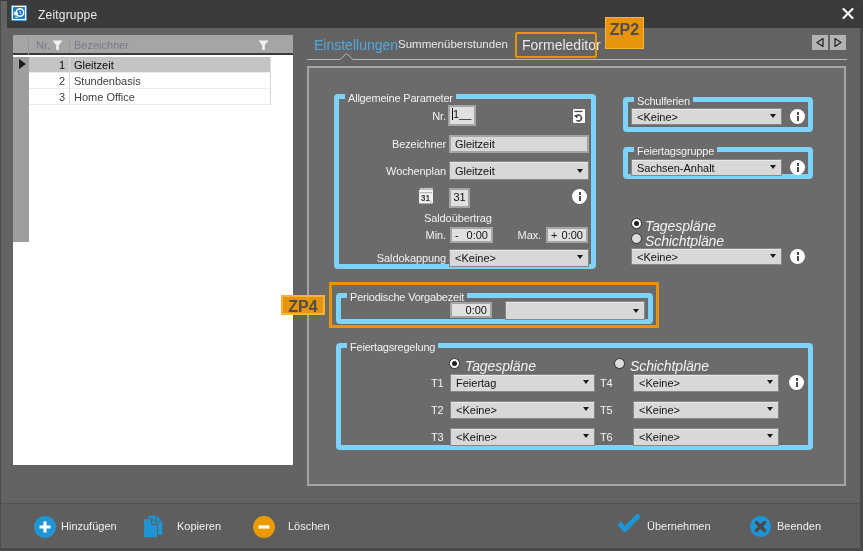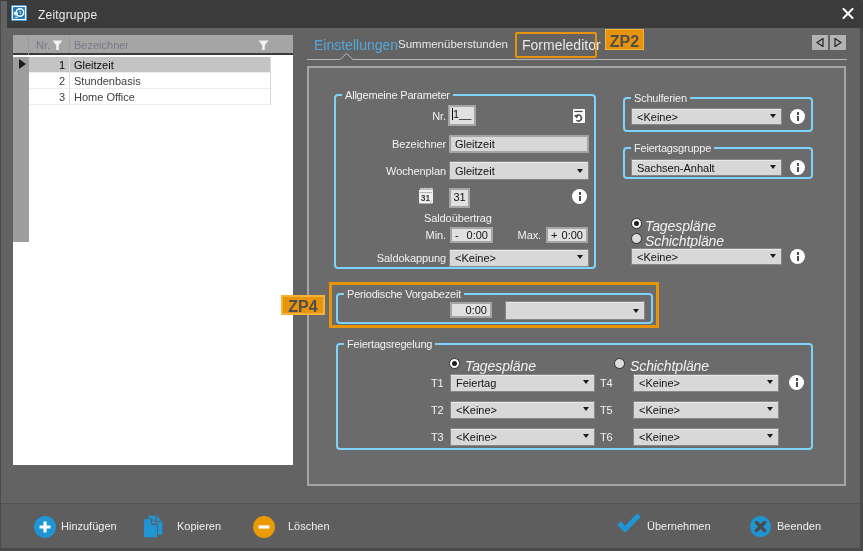--- a/index.html
+++ b/index.html
@@ -21,21 +21,21 @@
 .coldiv { position:absolute; width:1px; background:#d9d9d9; }
 .row { position:absolute; left:16px; width:241px; height:16px; font-size:11px; line-height:16px; color:#404040; border-bottom:1px solid #ededed; }
 .row .nr { position:absolute; left:0; top:0; width:36px; text-align:right; }
 .row .bz { position:absolute; left:45px; top:0; }
 
 .tab { position:absolute; top:36px; font-size:14px; color:#e8e8e8; }
 #tabline { position:absolute; left:306px; top:52px; width:540px; height:8px; }
 
 #panel { position:absolute; left:306px; top:65px; width:539px; height:420px; border:2px solid #a5a5a5; background:#6b6b6b; }
 
-.grp { position:absolute; border:2px solid #7dd3fc; border-radius:4px; }
+.grp { position:absolute; border:5px solid #7dd3fc; border-radius:4px; }
 .grp .gt { position:absolute; top:-7px; left:6px; background:#6b6b6b; padding:0 3px; font-size:11px; color:#f2f2f2; line-height:13px; letter-spacing:-0.2px; }
 .lbl { position:absolute; font-size:11px; color:#f2f2f2; letter-spacing:-0.1px; }
 .inp { position:absolute; background:#e0e0e0; border:2px solid #a5a5a5; font-size:11px; color:#111; }
 .dd  { position:absolute; background:#d8d8d8; border:1px solid #888888; box-shadow:inset 0 1px 0 #e9e9e9; font-size:11px; color:#111; line-height:15px; padding:1px 0 0 5px; }
 .dd .arr { position:absolute; right:5px; top:7px; width:0; height:0; border-left:3.5px solid transparent; border-right:3.5px solid transparent; border-top:4.5px solid #1a1a1a; }
 .info { position:absolute; width:15px; height:15px; border-radius:50%; background:#ffffff; }
 .info::before { content:""; position:absolute; left:6.5px; top:3px; width:2.5px; height:2.5px; background:#4c4c4c; }
 .info::after { content:""; position:absolute; left:6.5px; top:6.5px; width:2.5px; height:5.5px; background:#4c4c4c; }
 .radio { position:absolute; width:11px; height:11px; border-radius:50%; background:#fdfdfd; border:1px solid #2e2e2e; }
 .radio.on::after { content:""; position:absolute; left:2px; top:2px; width:5px; height:5px; border-radius:50%; background:#1e1e1e; }
@@ -97,21 +97,21 @@
         <span class="bz">Home Office</span>
       </div>
     <div class="coldiv" style="left:56px; top:22px; height:48px;"></div>
     <div class="coldiv" style="left:257px; top:22px; height:48px;"></div>
   </div>
 
   <div class="tab" style="left:313px; color:#54a7db;">Einstellungen</div>
   <div class="tab" style="left:397px; font-size:11.5px; top:36.5px;">Summenüberstunden</div>
   <div class="tab" style="left:521px;">Formeleditor</div>
   <div class="obox" style="left:514px; top:31px; width:82px; height:26px; border-radius:2px;"></div>
-  <div class="obadge" style="left:604px; top:28px; width:39px; height:21px; font-size:16px; line-height:24px; border:1px solid #f6b33c;">ZP2</div>
+  <div class="obadge" style="left:604px; top:16px; width:39px; height:32px; font-size:16px; line-height:24px; border:1px solid #f6b33c;">ZP2</div>
   <svg id="tabline" viewBox="0 0 540 8" preserveAspectRatio="none">
     <path d="M0 6.5 L33 6.5 L39.5 0.5 L46 6.5 L540 6.5" stroke="#b8b8b8" stroke-width="1" fill="none"></path>
   </svg>
 
   <div class="abs" style="left:811px; top:34px; width:16px; height:15px; background:#b3b3b3;"></div>
   <div class="abs" style="left:829px; top:34px; width:16px; height:15px; background:#b3b3b3;"></div>
   <svg class="abs" style="left:815px; top:37px;" width="8" height="9" viewBox="0 0 8 9">
       <path d="M7 0.5 L1 4.5 L7 8.5 Z" fill="none" stroke="#222" stroke-width="1.2"></path>
     </svg>
   <svg class="abs" style="left:833px; top:37px;" width="8" height="9" viewBox="0 0 8 9">

